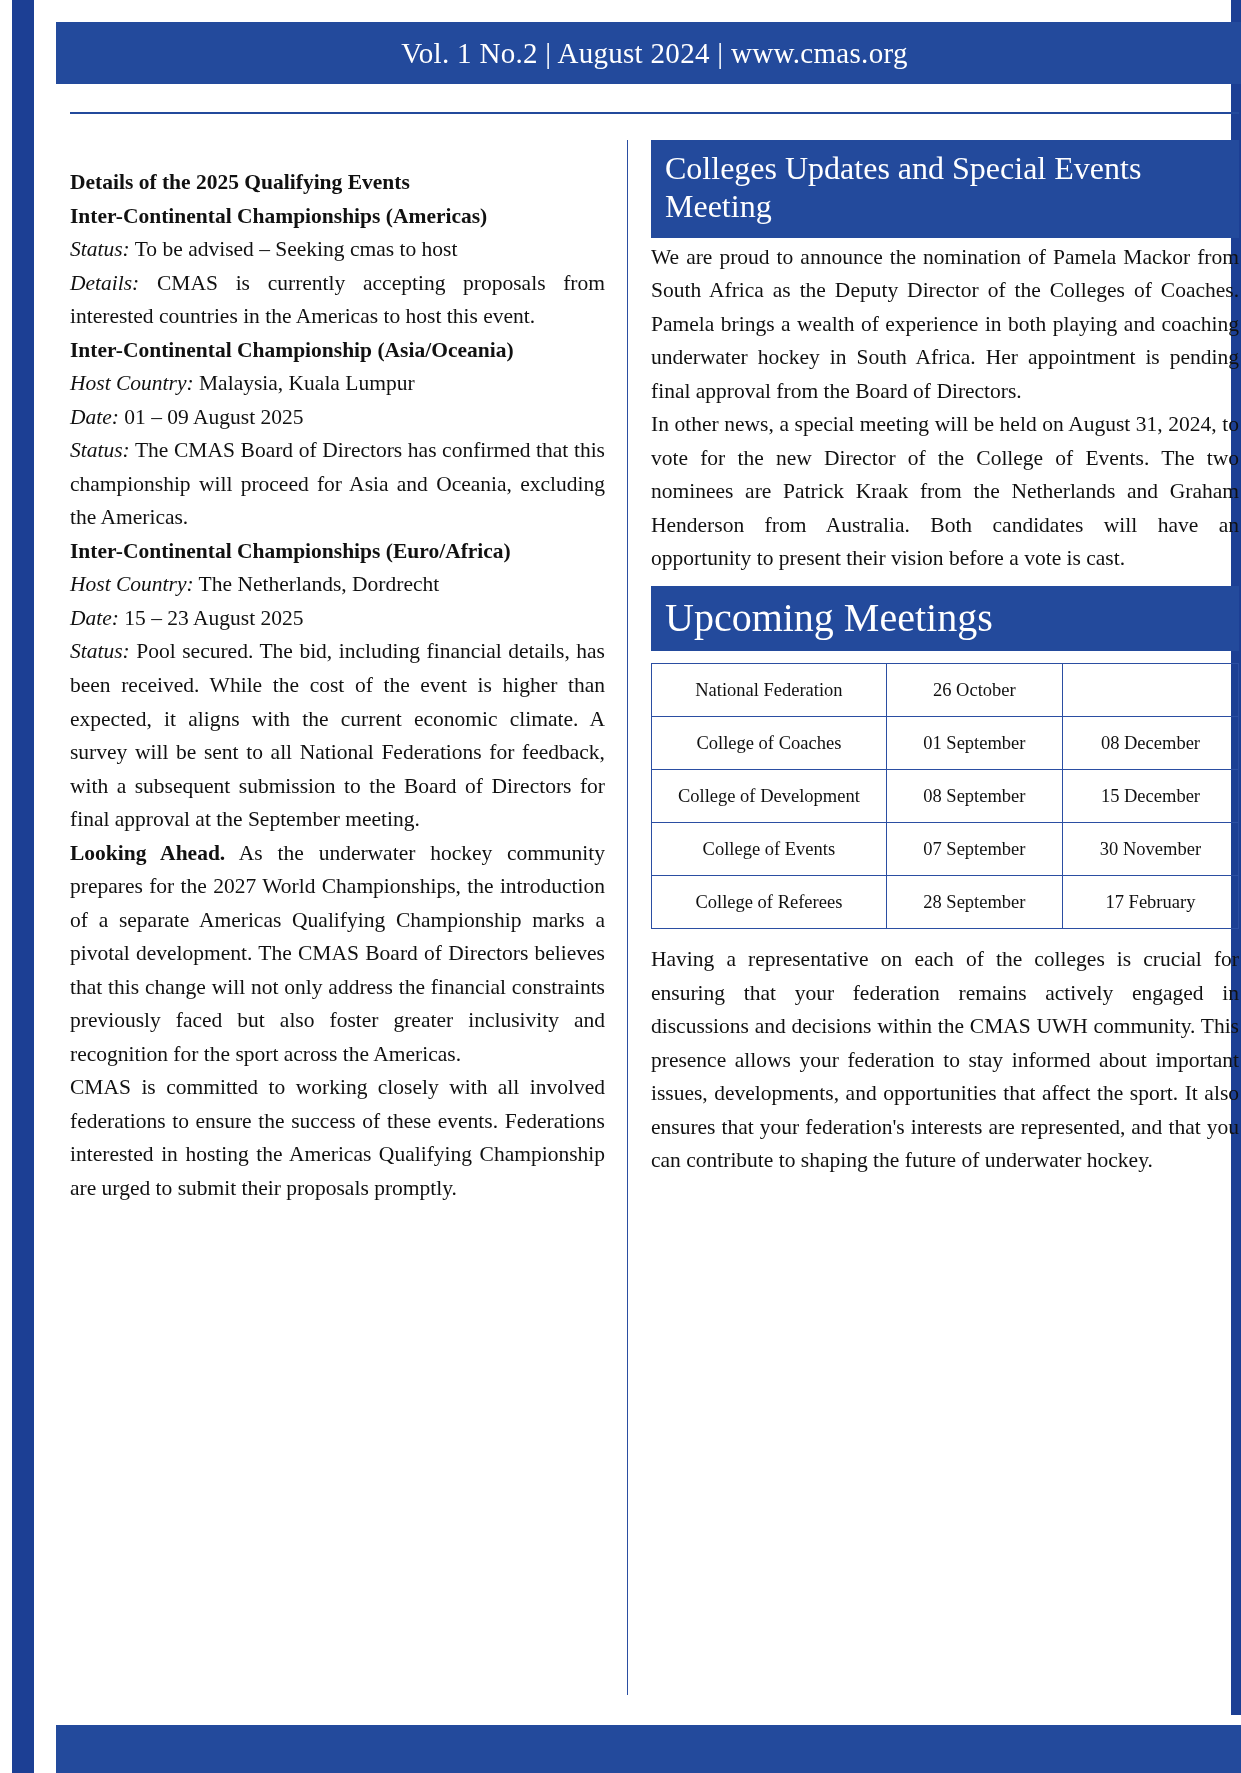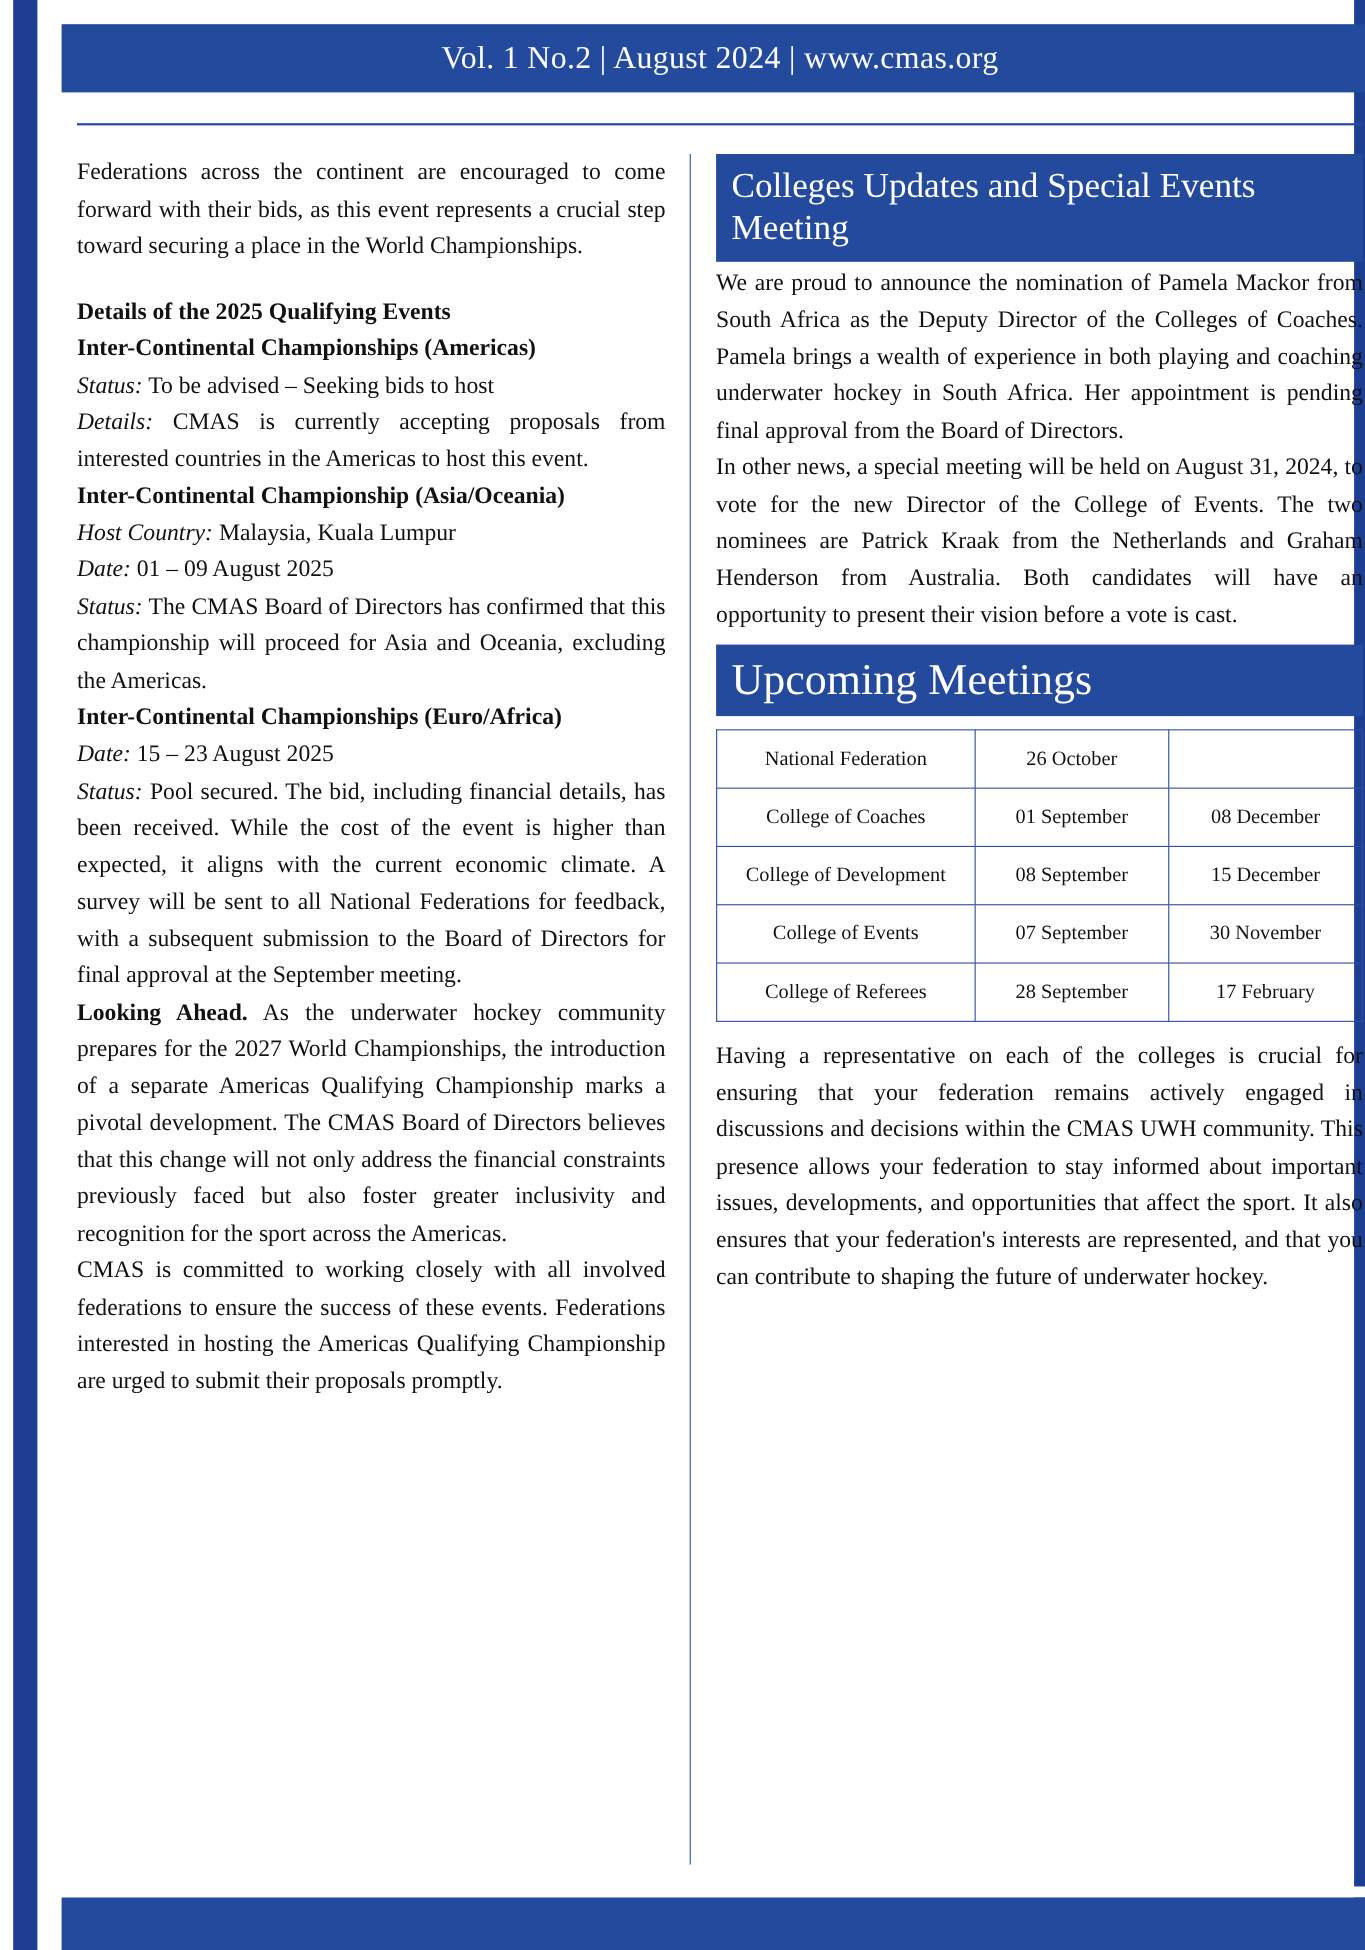--- a/index.html
+++ b/index.html
@@ -141,36 +141,36 @@
 
   <div class="masthead">
     <span>Vol. 1  No.2 | August 2024 | www.cmas.org</span>
   </div>
   <div class="masthead-rule"></div>
 
   <div class="content">
 
     <div class="col-left">
 
-      <p class="body">Federations across the continent are encouraged to come forward with their bids, as this event represents a crucial step toward securing a place in the World Championships.</p>
 
       <div class="spacer"></div>
 
       <div class="lbl-bold">Details of the 2025 Qualifying Events</div>
 
       <div class="lbl-bold">Inter-Continental Championships (Americas)</div>
-      <p class="body"><span class="it">Status:</span><span> To be advised – Seeking bids to host</span></p>
+      <p class="body"><span class="it">Status:</span><span> To be advised – Seeking cmas to host</span></p>
       <p class="body"><span class="it">Details:</span><span> CMAS is currently accepting proposals from interested countries in the Americas to host this event.</span></p>
 
       <div class="lbl-bold">Inter-Continental Championship (Asia/Oceania)</div>
       <p class="body"><span class="it">Host Country:</span><span> Malaysia, Kuala Lumpur</span></p>
       <p class="body"><span class="it">Date:</span><span> 01 – 09 August 2025</span></p>
       <p class="body"><span class="it">Status:</span><span> The CMAS Board of Directors has confirmed that this championship will proceed for Asia and Oceania, excluding the Americas.</span></p>
 
       <div class="lbl-bold">Inter-Continental Championships (Euro/Africa)</div>
+      <p class="body"><span class="it">Host Country:</span><span> The Netherlands, Dordrecht</span></p>
       <p class="body"><span class="it">Date:</span><span> 15 – 23 August 2025</span></p>
       <p class="body"><span class="it">Status:</span><span> Pool secured. The bid, including financial details, has been received. While the cost of the event is higher than expected, it aligns with the current economic climate. A survey will be sent to all National Federations for feedback, with a subsequent submission to the Board of Directors for final approval at the September meeting.</span></p>
 
       <p class="body"><span class="bold">Looking Ahead.</span><span> As the underwater hockey community prepares for the 2027 World Championships, the introduction of a separate Americas Qualifying Championship marks a pivotal development. The CMAS Board of Directors believes that this change will not only address the financial constraints previously faced but also foster greater inclusivity and recognition for the sport across the Americas.</span></p>
 
       <p class="body">CMAS is committed to working closely with all involved federations to ensure the success of these events. Federations interested in hosting the Americas Qualifying Championship are urged to submit their proposals promptly.</p>
 
     </div>
 
     <div class="col-right">

